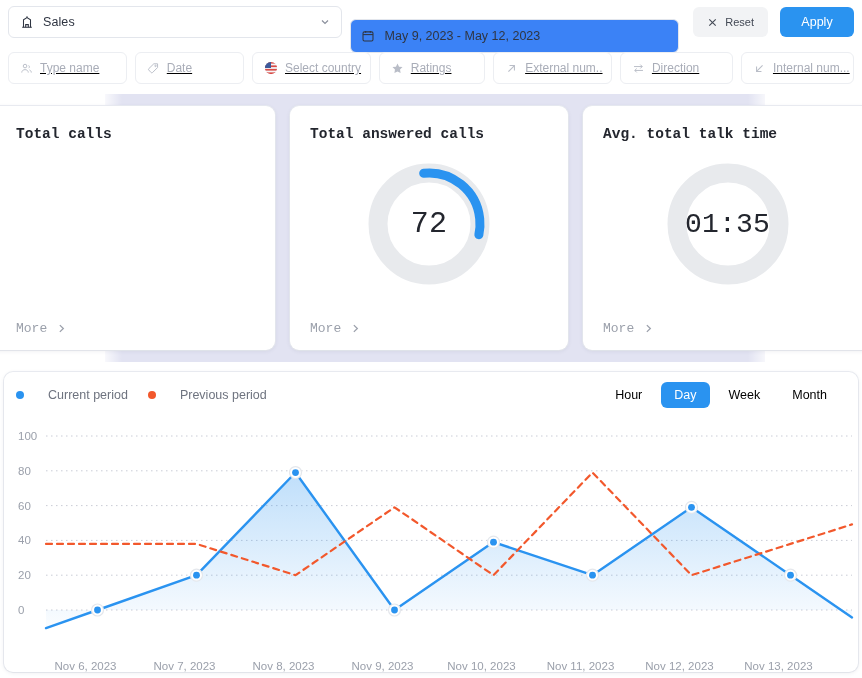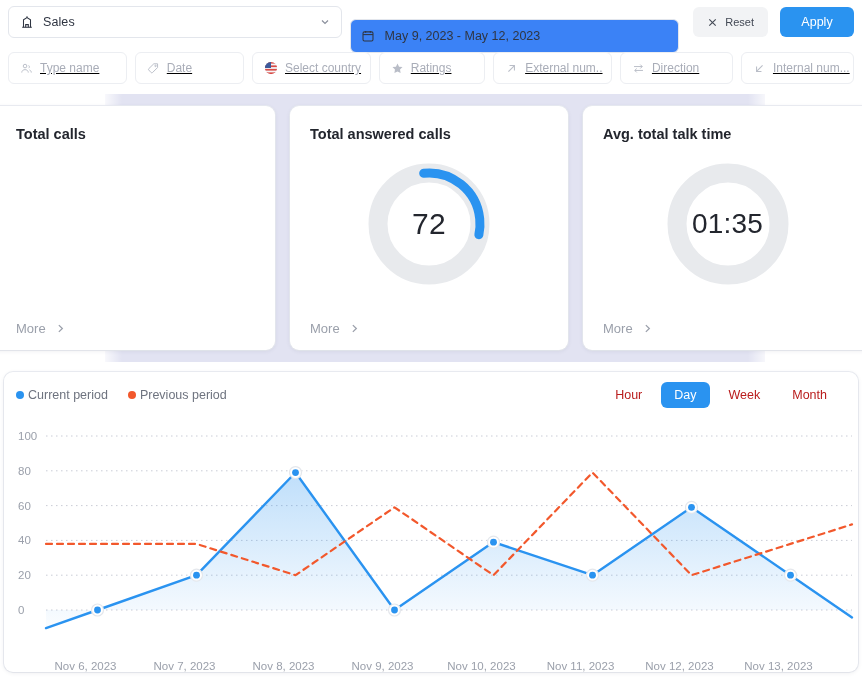--- a/index.html
+++ b/index.html
@@ -63,21 +63,21 @@
     background: #e2e3f2;
   }
   .band-fade {
     position: absolute; left: 0; top: 94px; width: 862px; height: 268px;
     background: linear-gradient(90deg, rgba(255,255,255,1) 0px, rgba(255,255,255,1) 100px, rgba(255,255,255,0) 122px,
                 rgba(255,255,255,0) 748px, rgba(255,255,255,1) 772px, rgba(255,255,255,1) 862px);
     pointer-events: none;
   }
 
   
-  .cards { position: absolute; left: 0; top: 106px; width: 862px; height: 305px; }
+  .cards { position: absolute; left: 0; top: 106px; width: 862px; height: 305px; font-family: Liberation Mono, monospace; }
   .card {
     position: absolute; top: 0; height: 244px; background: #fff;
     border-radius: 9px; box-shadow: 0 1px 4px rgba(60,64,90,.10), 0 0 0 1px rgba(235,237,243,.9);
   }
   .card.k1 { left: -10px; width: 285px; }
   .card.k2 { left: 290px; width: 278px; }
   .card.k3 { left: 583px; width: 289px; }
 
   .card-title { position: absolute; left: 26px; top: 20px; font-size: 14.5px; font-weight: bold; color: #23262e; }
   .card.k1 .card-title { left: 26px; }
@@ -98,30 +98,30 @@
   .more .txt { font-size: 13px; color: #9ba0ab; }
   .more .arw { color: #9ba0ab; display: flex; }
 
   
   .chart-panel {
     position: absolute; left: 4px; top: 372px; width: 854px; height: 300px;
     background: #fff; border-radius: 9px;
     box-shadow: 0 1px 4px rgba(60,64,90,.10), 0 0 0 1px rgba(235,237,243,.9);
   }
   .legend { position: absolute; left: 12px; top: 16px; display: flex; align-items: center; gap: 20px; }
-  .leg-item { display: flex; align-items: center; gap: 4px; }
+  .leg-item { display: flex; align-items: center; gap: 24px; }
   .dot { width: 8px; height: 8px; border-radius: 50%; }
   .dot.blue { background: #2a93f0; }
   .dot.orange { background: #f2582c; }
   .leg-item .lt { font-size: 12.5px; color: #6e737f; }
 
   .periods { position: absolute; right: 18px; top: 10px; display: flex; align-items: center; gap: 6px; }
   .per {
     height: 26px; padding: 0 13px; border-radius: 6px; display: flex; align-items: center;
-    font-size: 12.5px; color: #b91c1c; cursor: pointer; background: transparent; border: none;
+    font-size: 12.5px; color: #000000; cursor: pointer; background: transparent; border: none;
   }
   .per.active { background: #2a93f0; color: #fff; }
 
   .plot { position: absolute; left: 0; top: 50px; width: 854px; height: 250px; }
   .plot svg { display: block; }
   .xlabels { position: absolute; left: 0; top: 238px; width: 854px; height: 20px; }
   .xlab { position: absolute; font-size: 11.5px; color: #9ba0ab; transform: translateX(-50%); white-space: nowrap; }
   .ylab { position: absolute; font-size: 11.5px; color: #9ba0ab; transform: translateY(-50%); }
 </style>
 </head>

